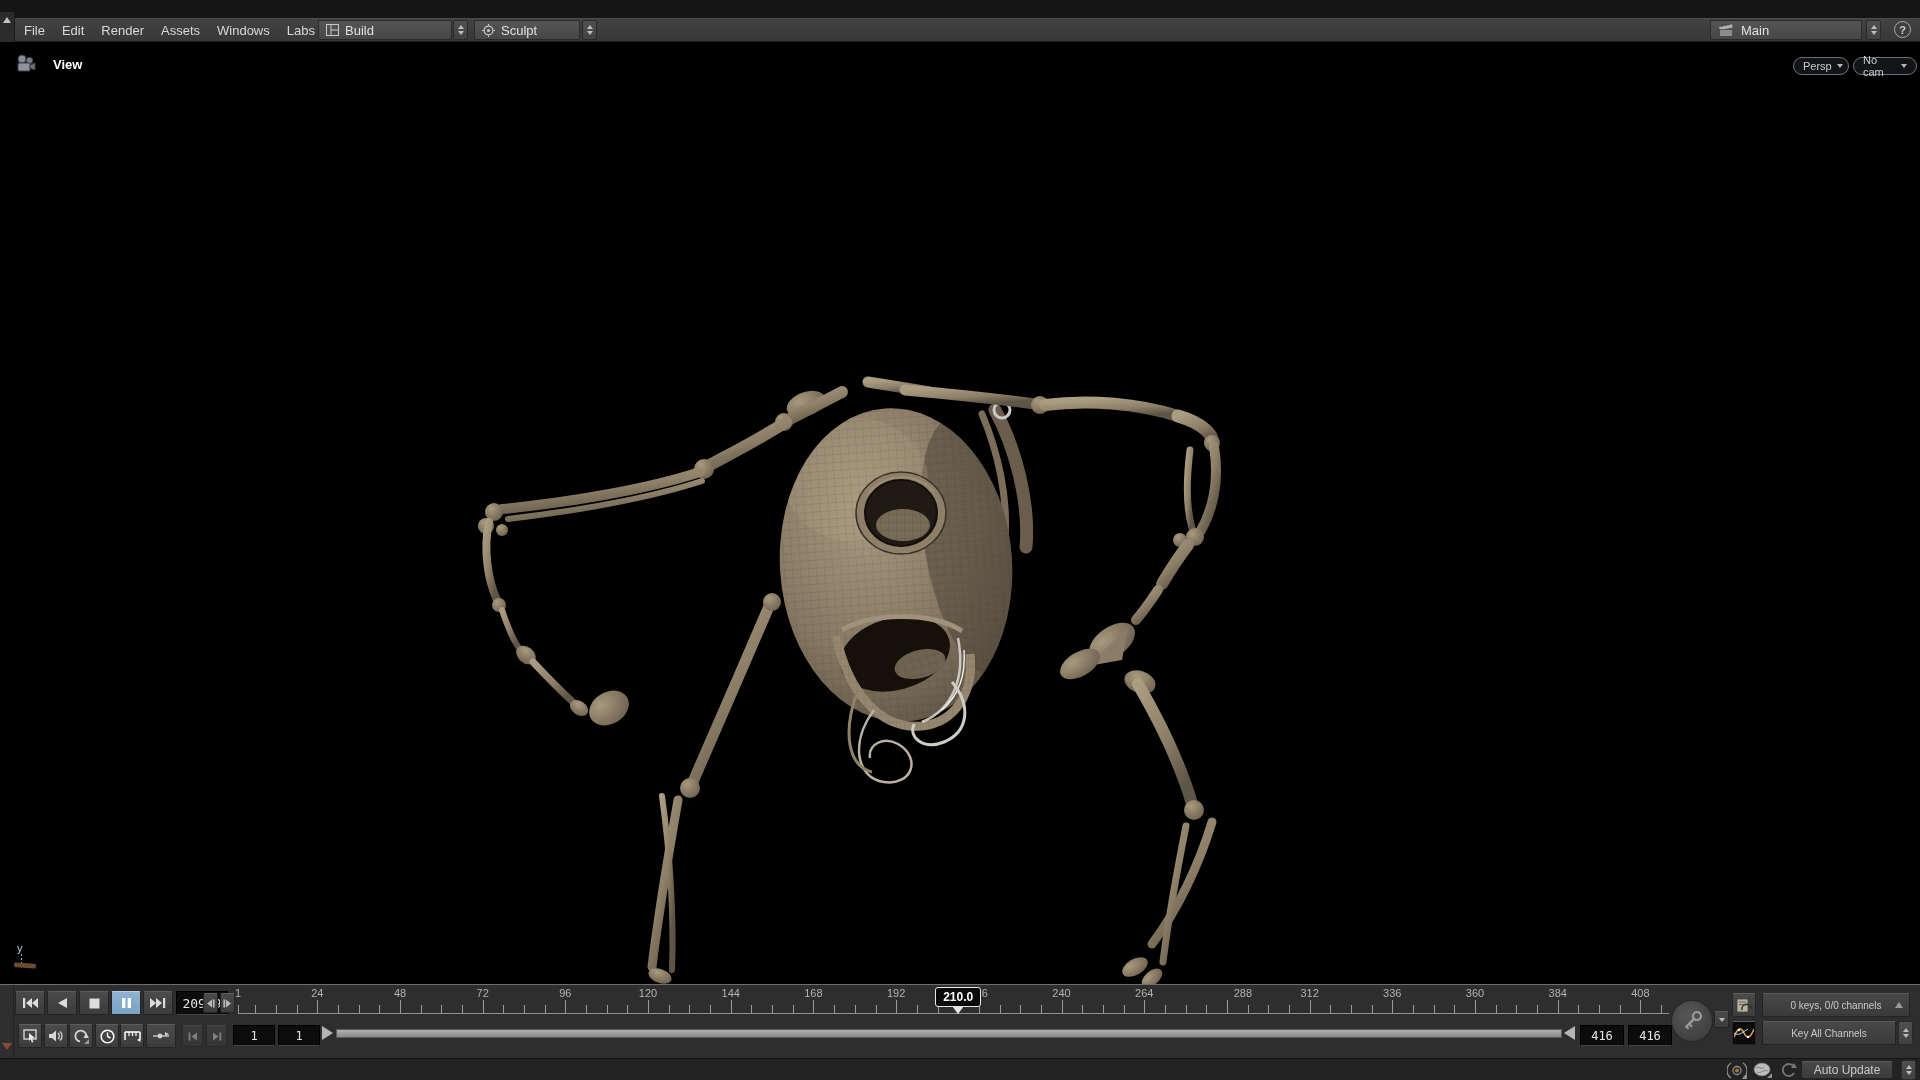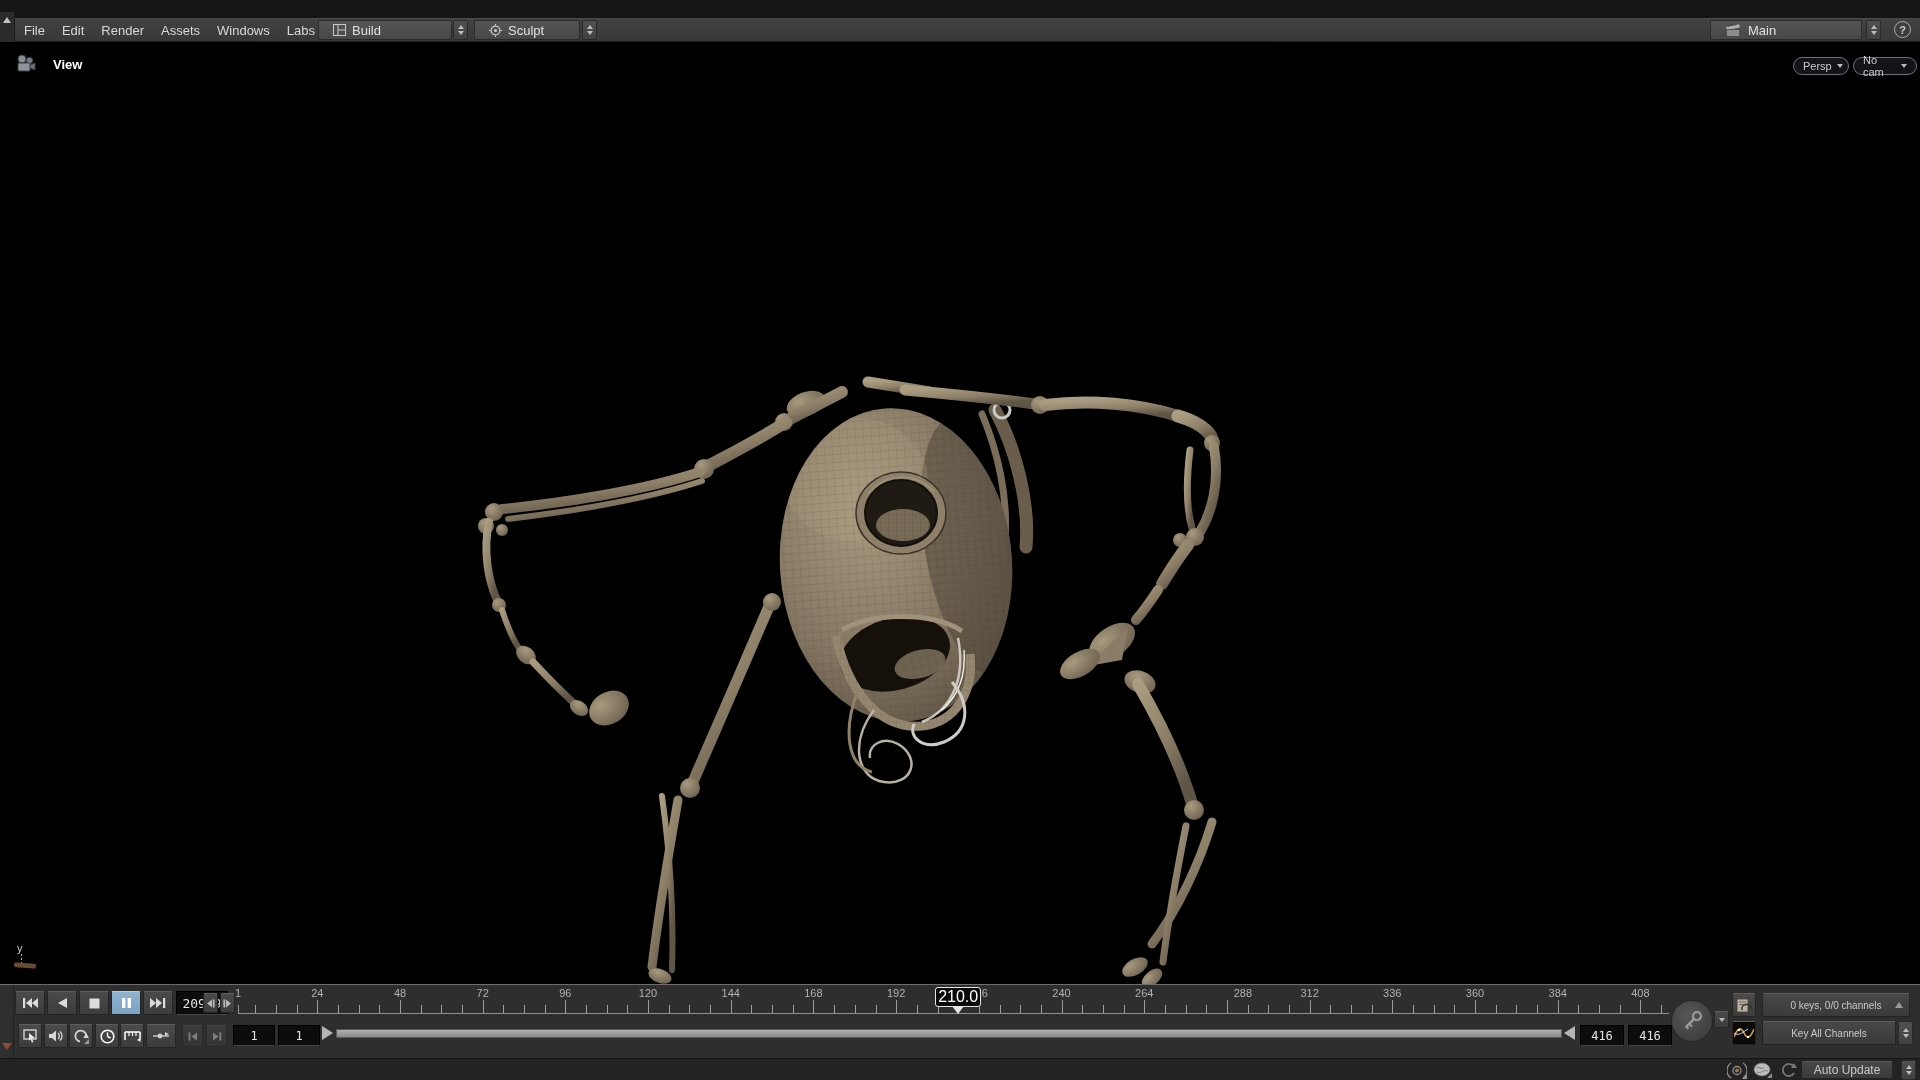--- a/index.html
+++ b/index.html
@@ -10,21 +10,21 @@
   
   #topstrip{left:0;top:0;width:1920px;height:18px;background:#151515;}
   #menubar{left:0;top:18px;width:1920px;height:24px;background:linear-gradient(#424242,#383838);
     border-top:1px solid #4a4a4a;border-bottom:1px solid #1d1d1d;box-sizing:border-box;}
   #menu-strip{left:0;top:12px;width:15px;height:30px;background:#2b2b2b;border-right:1px solid #1a1a1a;box-sizing:border-box;}
   .tri{width:0;height:0;}
   #menu-strip .tri{position:absolute;left:3px;top:5px;border-left:4px solid transparent;border-right:4px solid transparent;border-bottom:6px solid #c2c2c2;}
   #menus{left:22px;top:18px;height:24px;display:flex;align-items:center;gap:13px;color:#d8d8d8;font-size:13px;}
   .menu-item{cursor:default;padding:0 2px;}
   .combo{position:absolute;top:20px;height:20px;background:linear-gradient(#555,#474747);
-    border:1px solid #2a2a2a;border-radius:2px;display:flex;align-items:center;color:#e0e0e0;font-size:13px;box-sizing:border-box;padding:0 14px;gap:6px;}
+    border:1px solid #2a2a2a;border-radius:2px;display:flex;align-items:center;color:#e0e0e0;font-size:13px;box-sizing:border-box;padding:0 7px;gap:6px;}
   .spinner{position:absolute;top:20px;width:15px;height:20px;background:linear-gradient(#505050,#414141);
     border:1px solid #2a2a2a;border-radius:2px;box-sizing:border-box;display:flex;flex-direction:column;align-items:center;justify-content:center;gap:2px;}
   .spin-up{border-left:3.5px solid transparent;border-right:3.5px solid transparent;border-bottom:4px solid #bdbdbd;}
   .spin-dn{border-left:3.5px solid transparent;border-right:3.5px solid transparent;border-top:4px solid #bdbdbd;}
   #help-btn{left:1894px;top:21px;width:17px;height:17px;border:1.5px solid #aaa;border-radius:50%;
     color:#ccc;font-size:11px;font-weight:bold;display:flex;align-items:center;justify-content:center;box-sizing:border-box;}
 
   
   #viewport{left:0;top:42px;width:1920px;height:942px;background:#000;}
   #view-tab{left:14px;top:12px;display:flex;align-items:center;gap:15px;color:#fff;font-size:13px;font-weight:bold;}
@@ -43,21 +43,21 @@
     border-radius:2px;box-sizing:border-box;display:flex;align-items:center;justify-content:center;}
   .pbtn.active{background:linear-gradient(#8fb2d0,#7ba3c4);border-top-color:#b6cede;}
   .pbtn.dim{opacity:.5;}
   .field{position:absolute;background:#0c0c0c;border:1px solid #000;border-bottom-color:#444;box-sizing:border-box;
     color:#e4e4e4;font-family:"DejaVu Sans Mono","Liberation Mono",monospace;font-size:12px;display:flex;align-items:center;justify-content:center;}
   #ruler-layer{left:0;top:0;width:1920px;height:32px;}
   #ruler-base{position:absolute;left:238px;top:28px;width:1431px;height:1px;background:#8f8f8f;}
   .tick{position:absolute;width:1px;background:#9a9a9a;}
   .rlabel{position:absolute;top:2px;transform:translateX(-50%);font-size:11px;color:#b2b2b2;}
   #marker-box{position:absolute;top:2px;width:46px;height:20px;background:#0a0a0a;border:1.5px solid #e6e6e6;border-radius:3px;
-    box-sizing:border-box;color:#fff;font-size:16px;display:flex;align-items:center;justify-content:center;z-index:5;}
+    box-sizing:border-box;color:#fff;font-size:12px;display:flex;align-items:center;justify-content:center;z-index:5;font-weight:bold;}
   #marker-ptr{position:absolute;top:21px;border-left:6px solid transparent;border-right:6px solid transparent;border-top:8px solid #e6e6e6;z-index:5;}
   #range-bar{position:absolute;left:336px;top:44px;width:1226px;height:9px;background:linear-gradient(#b0b0b0,#8a8a8a);border:1px solid #5a5a5a;box-sizing:border-box;}
   .grip{position:absolute;top:41px;width:0;height:0;}
   #grip-l{left:322px;border-top:7px solid transparent;border-bottom:7px solid transparent;border-left:11px solid #b5b5b5;}
   #grip-r{left:1564px;border-top:7px solid transparent;border-bottom:7px solid transparent;border-right:11px solid #b5b5b5;}
   #key-circle{left:1671px;top:15px;width:42px;height:42px;border-radius:50%;background:radial-gradient(circle at 40% 35%,#565656,#383838);
     border:1px solid #262626;box-sizing:border-box;display:flex;align-items:center;justify-content:center;}
   .bar{position:absolute;background:linear-gradient(#484848,#3a3a3a);border:1px solid #232323;border-top-color:#5a5a5a;border-radius:2px;
     box-sizing:border-box;color:#c9c9c9;font-size:10px;display:flex;align-items:center;justify-content:center;}
   .iconbtn{position:absolute;width:24px;height:24px;background:linear-gradient(#4a4a4a,#3c3c3c);border:1px solid #242424;border-top-color:#5d5d5d;

